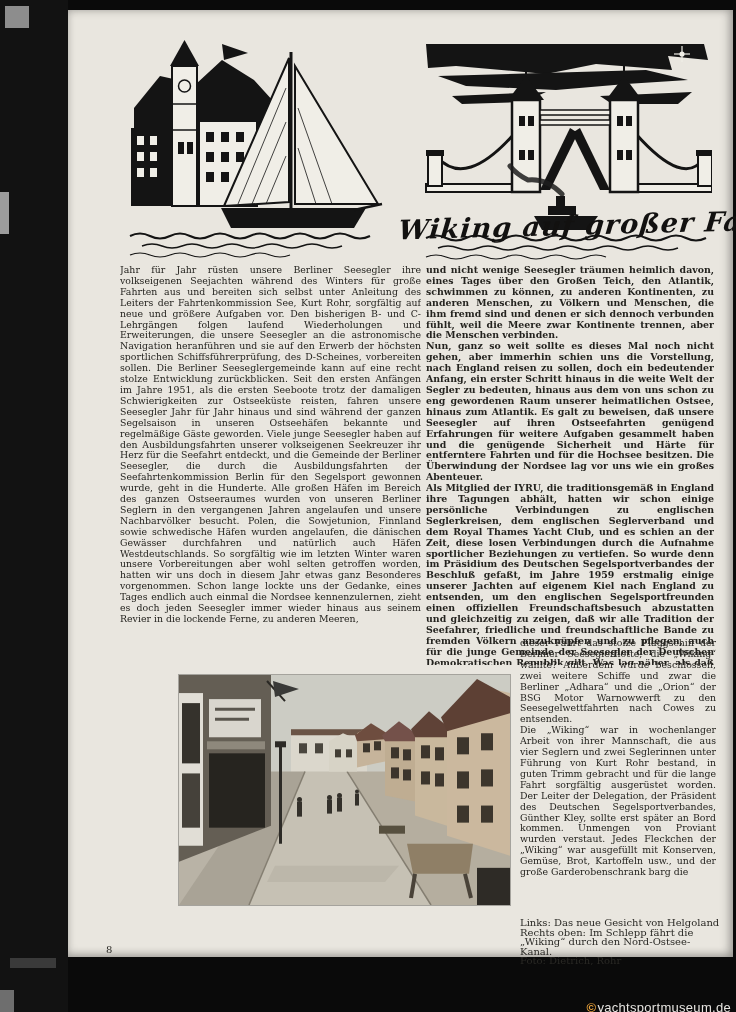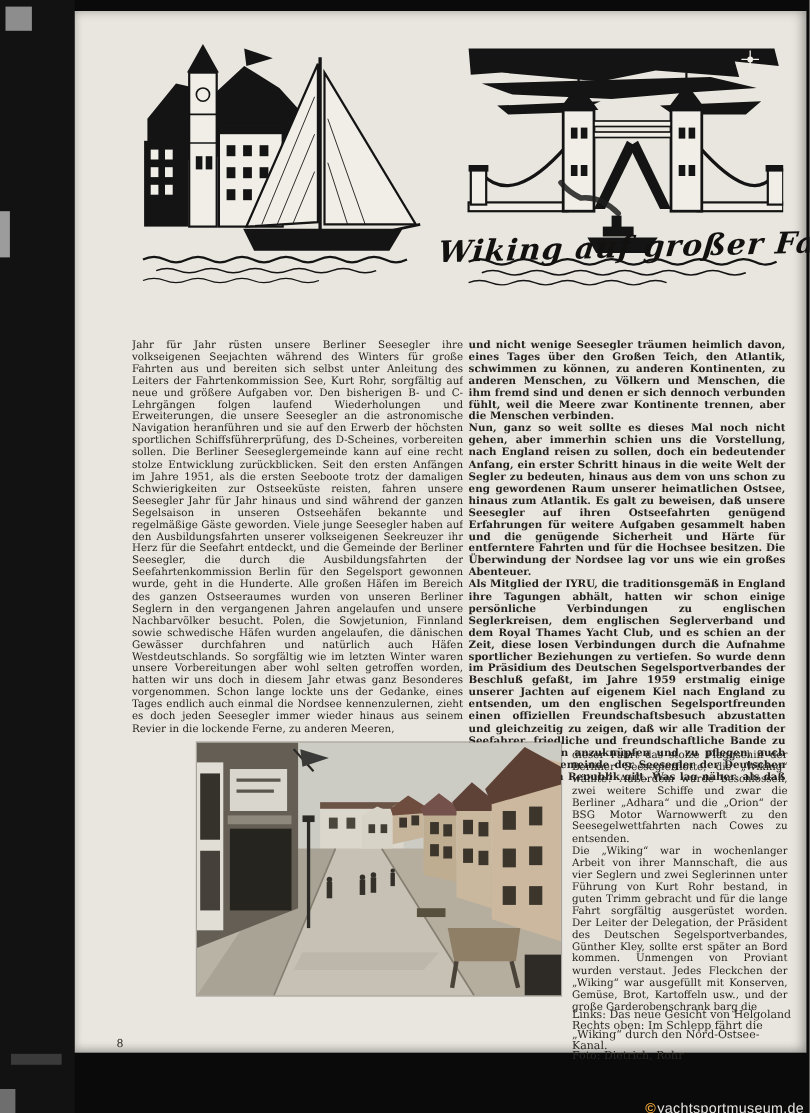--- a/index.html
+++ b/index.html
@@ -22,21 +22,21 @@
   }
   .illustration{position:absolute;left:58px;top:28px;width:586px;height:230px;}
   .script-title{
     position:absolute;left:330px;top:200px;width:335px;height:50px;
     font-family:"DejaVu Serif", serif;font-style:italic;font-weight:700;
     font-size:27px;letter-spacing:1px;color:#121110;white-space:nowrap;
     transform:skewX(-7deg) rotate(-1.5deg);text-align:center;
   }
   .col{
     position:absolute;font-size:9.4px;line-height:10.9px;text-align:justify;
-    white-space:pre-wrap;overflow:hidden;color:#24231f;margin-top:44px;
+    white-space:pre-wrap;overflow:hidden;color:#24231f;
   }
   .col-left{left:52px;top:255px;width:301px;height:400px;}
   .col-right{left:358px;top:255px;width:288px;height:400px;font-weight:bold;}
   .col-narrow{left:452px;top:628px;width:196px;height:252px;}
   .photo{position:absolute;left:111px;top:665px;width:331px;height:230px;background:#b9b3a6;box-shadow:0 0 0 1px rgba(40,38,34,.35);}
   .photo svg{display:block;width:100%;height:100%;}
   .caption{
     position:absolute;left:452px;top:908px;width:200px;
     font-size:10px;line-height:9.6px;white-space:pre-wrap;color:#2a2925;
   }

